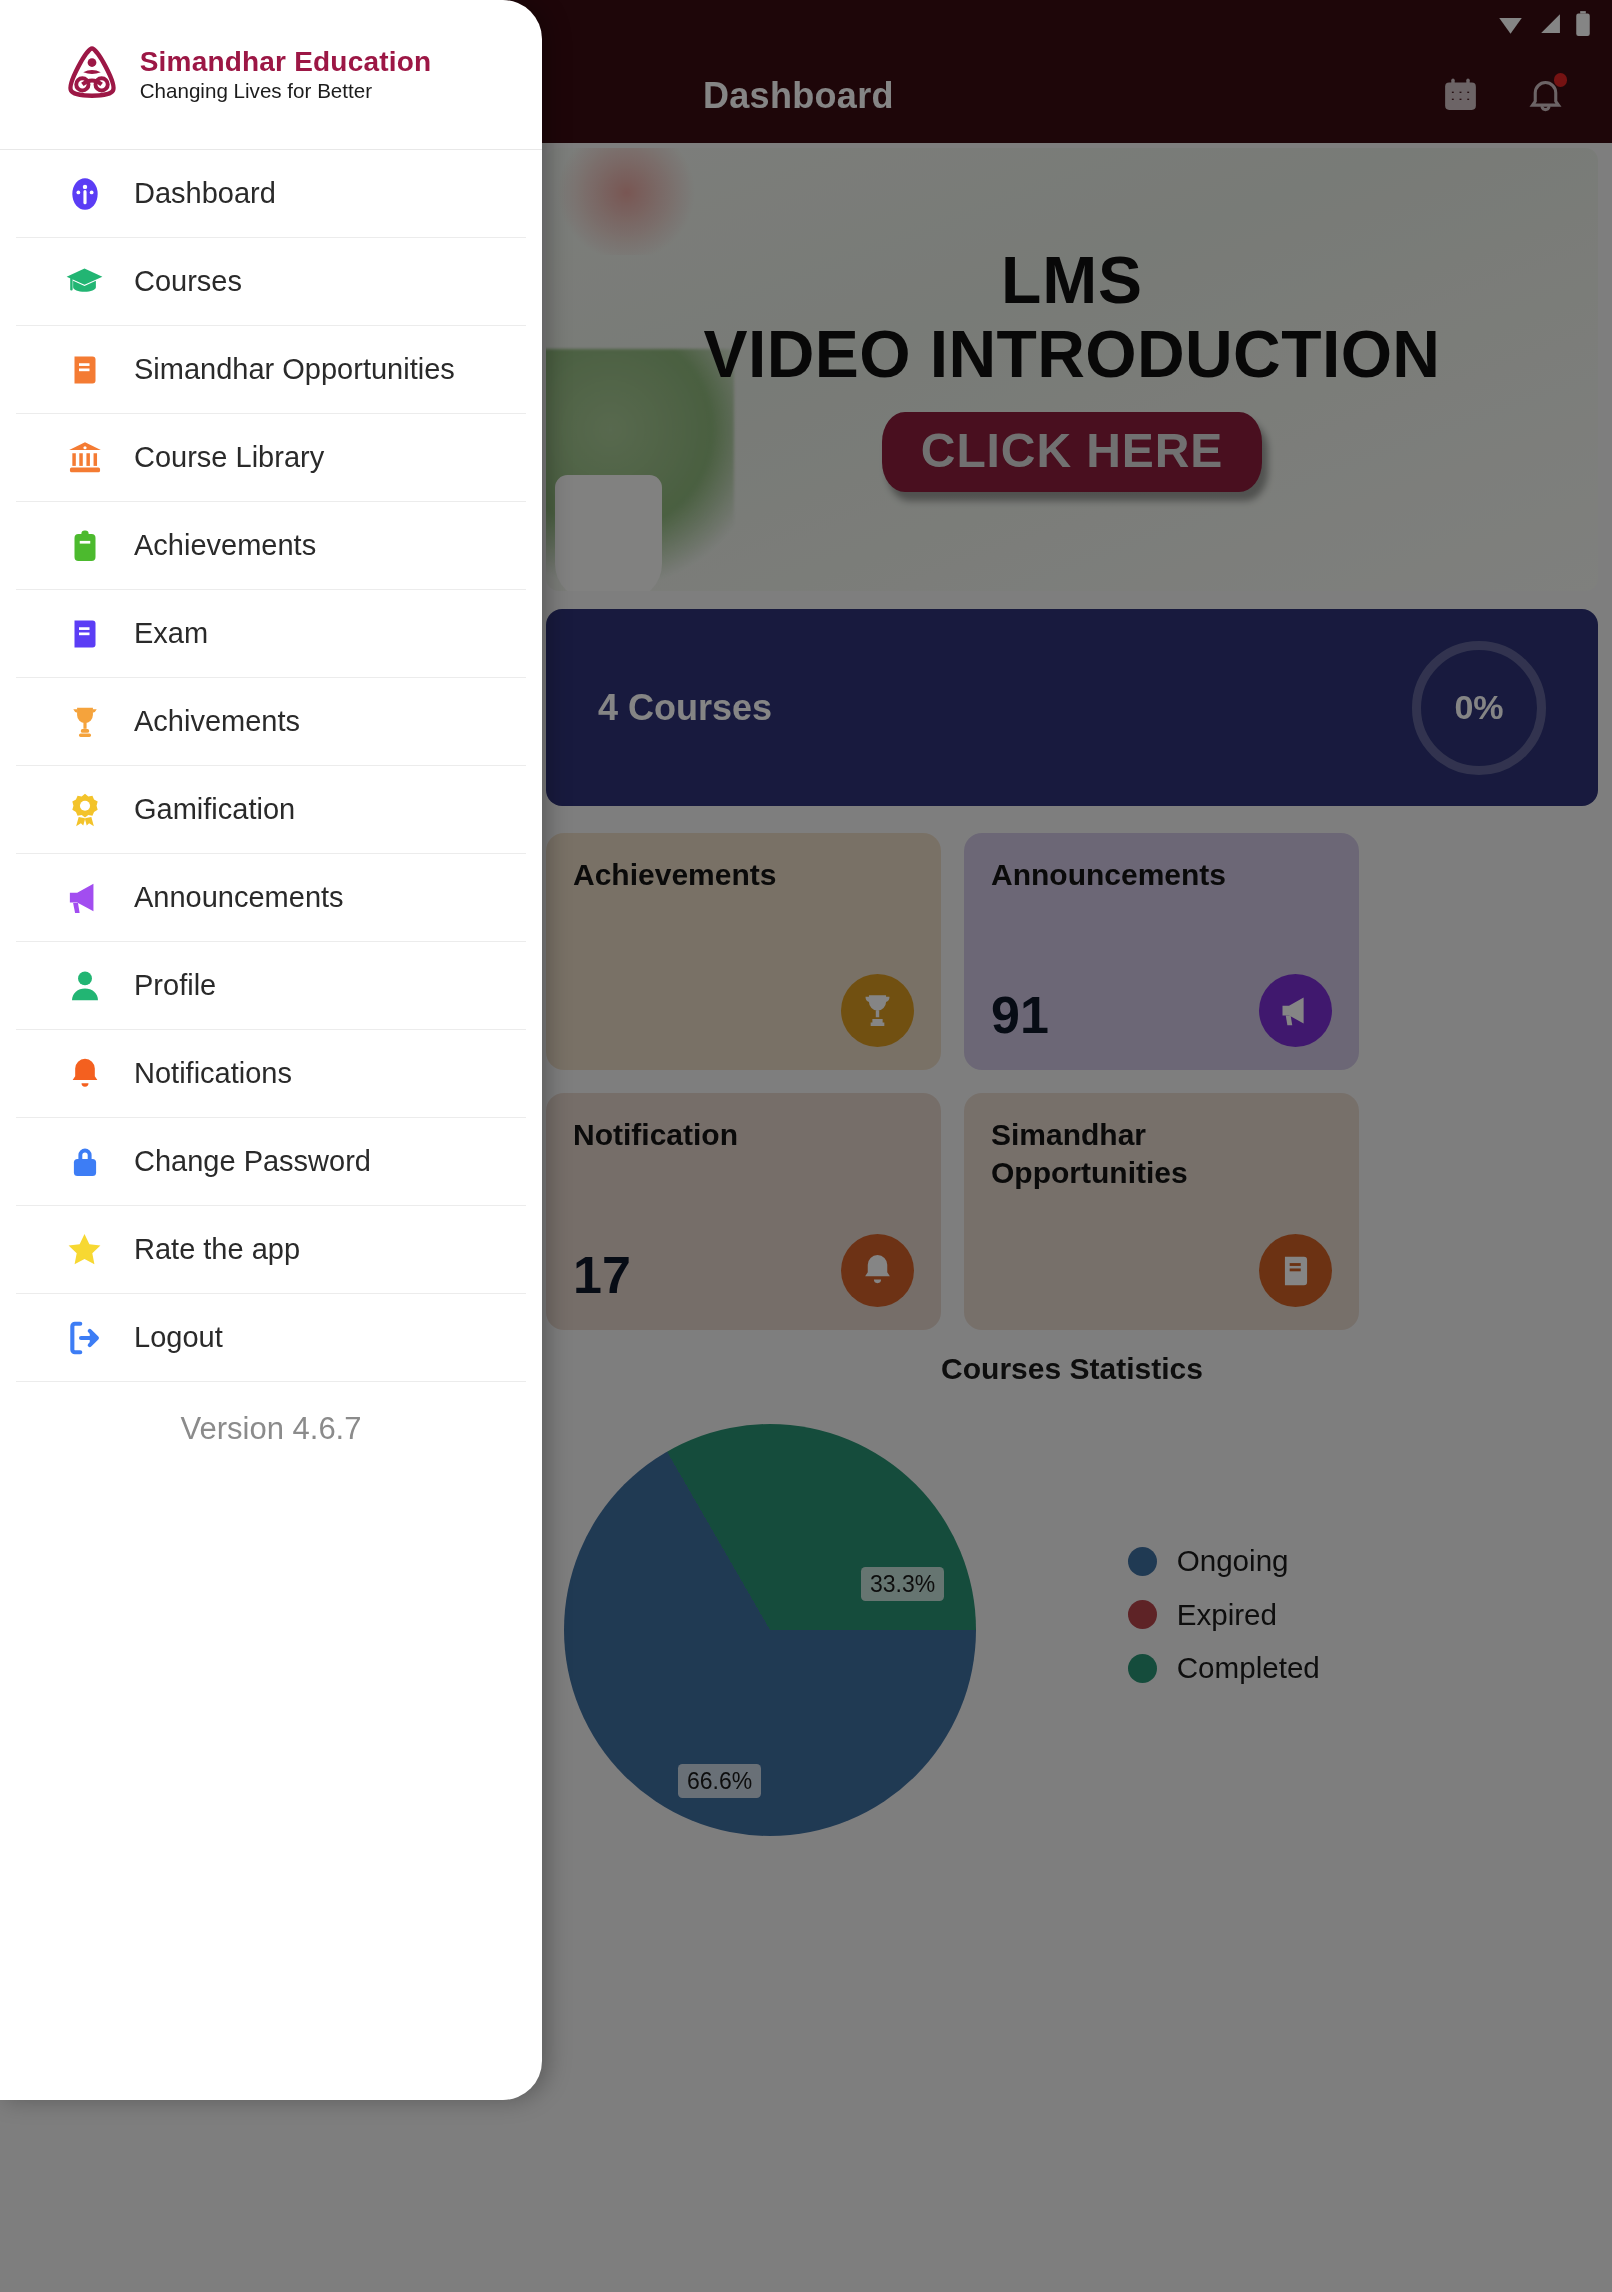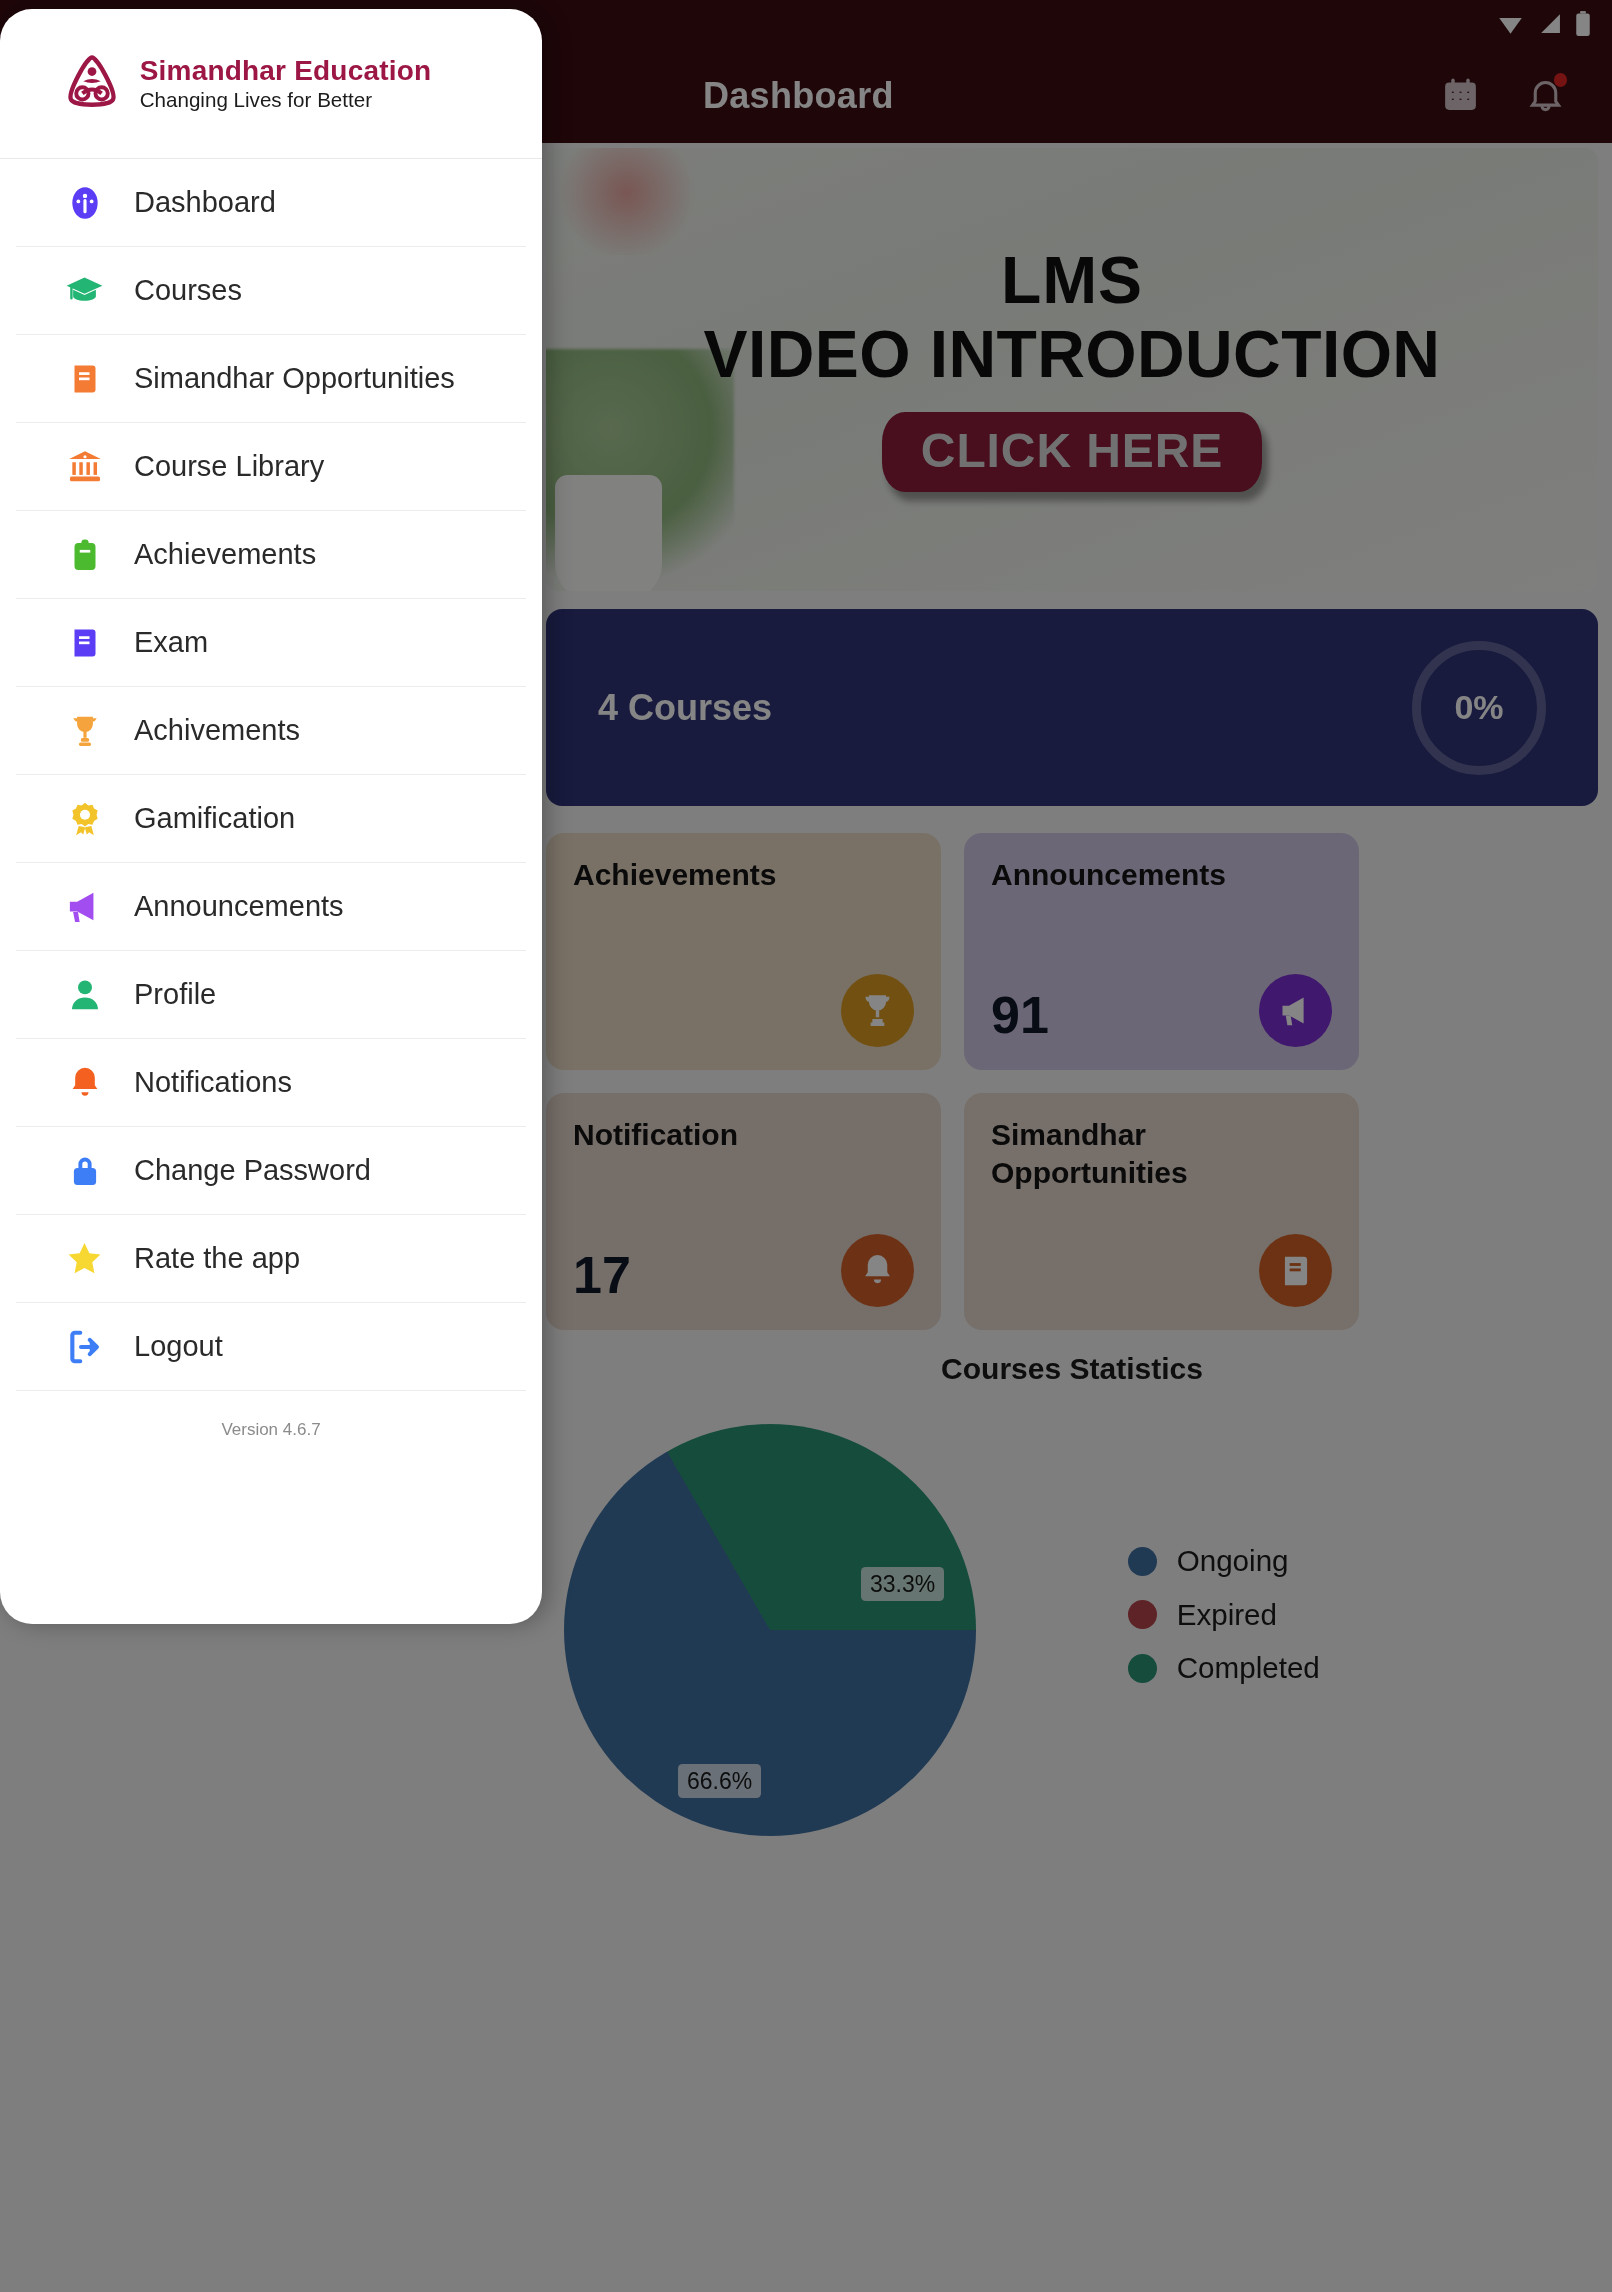--- a/index.html
+++ b/index.html
@@ -118,45 +118,44 @@
   .legend { position:absolute; top:219px; left:582px; display:flex; flex-direction:column; gap:19.7px; }
   .legend-row { display:flex; align-items:center; gap:19.7px; }
   .legend-dot { width:29px; height:29px; border-radius:50%; }
   .legend-text { font-size:29.6px; color:#1b1b1b; }
 
   
   #scrim { position:absolute; inset:0; background:rgba(0,0,0,.48); }
 
   
   #drawer {
-    position:absolute; top:9px; left:0; width:542px; height:1615px;
+    position:absolute; top:0; left:0; width:542px; height:2100px;
     background:#ffffff;
     border-top-right-radius:39px; border-bottom-right-radius:39px;
     box-shadow:5.4px 0 23px rgba(0,0,0,.28);
     overflow:hidden;
-    border-radius:32px;
   }
   .brand {
     height:150px; display:flex; align-items:center; gap:19.7px; padding-left:64px;
     border-bottom:0.9px solid #e8e8e8;
   }
   .brand-text { display:flex; flex-direction:column; gap:1.8px; }
   .brand-name { font-size:28px; font-weight:800; color:#9c1745; letter-spacing:0.2px; }
   .brand-tag { font-size:20.6px; font-weight:500; color:#1c1c1c; }
 
   .menu { padding:0 16px; }
   .menu-item {
     display:flex; align-items:center; gap:29px;
     min-height:88px; padding:12.5px 0 12.5px 48px;
     border-bottom:0.9px solid #ececec;
   }
   .menu-item:last-of-type { border-bottom:0.9px solid #ececec; }
   .mi-icon { width:41px; height:41px; flex:0 0 41px; display:flex; align-items:center; justify-content:center; }
   .mi-label { font-size:29px; color:#2a2a2a; line-height:1.28; }
-  .version { text-align:center; font-size:17px; color:#8b8b8b; padding-top:29px; }
+  .version { text-align:center; font-size:31px; color:#8b8b8b; padding-top:29px; }
 </style>
 </head>
 <body>
 
 <div id="root">
 
   <div id="screen">
 
     <div class="statusbar">
       <span class="sb-icon">

